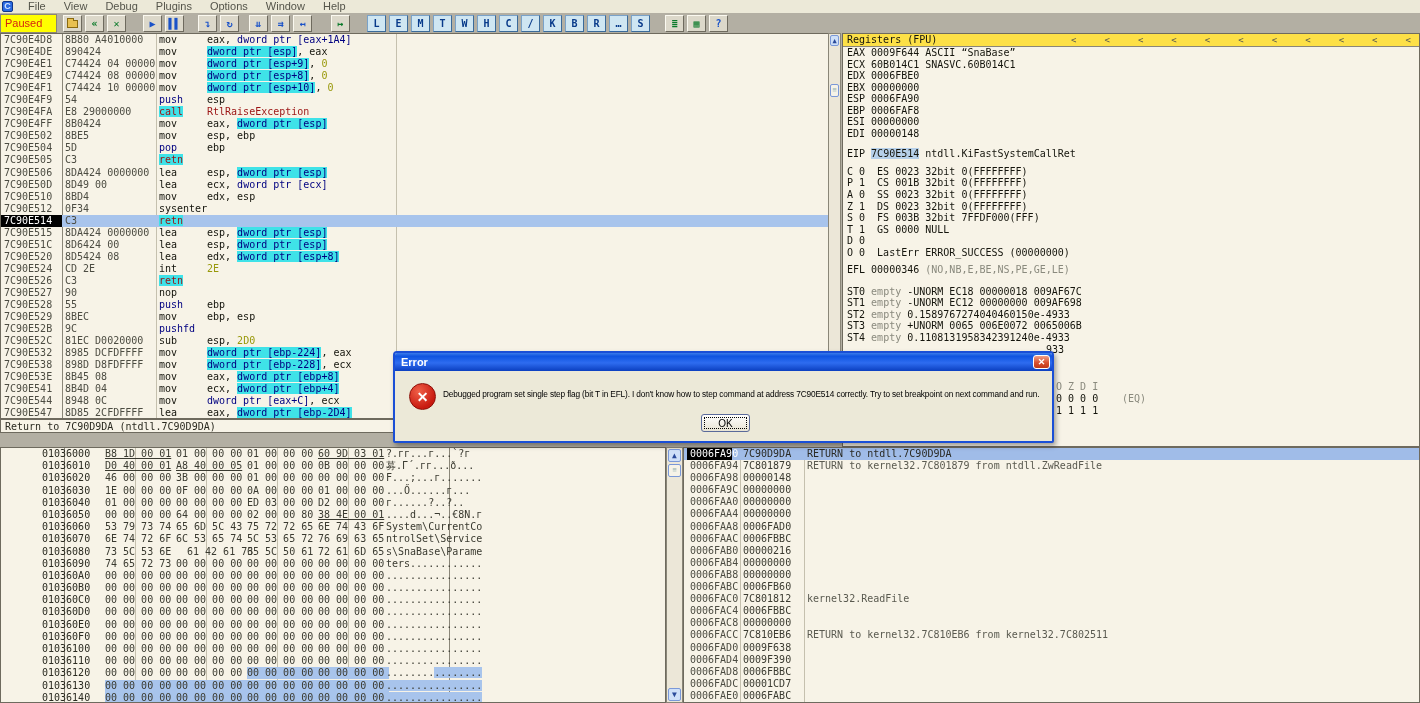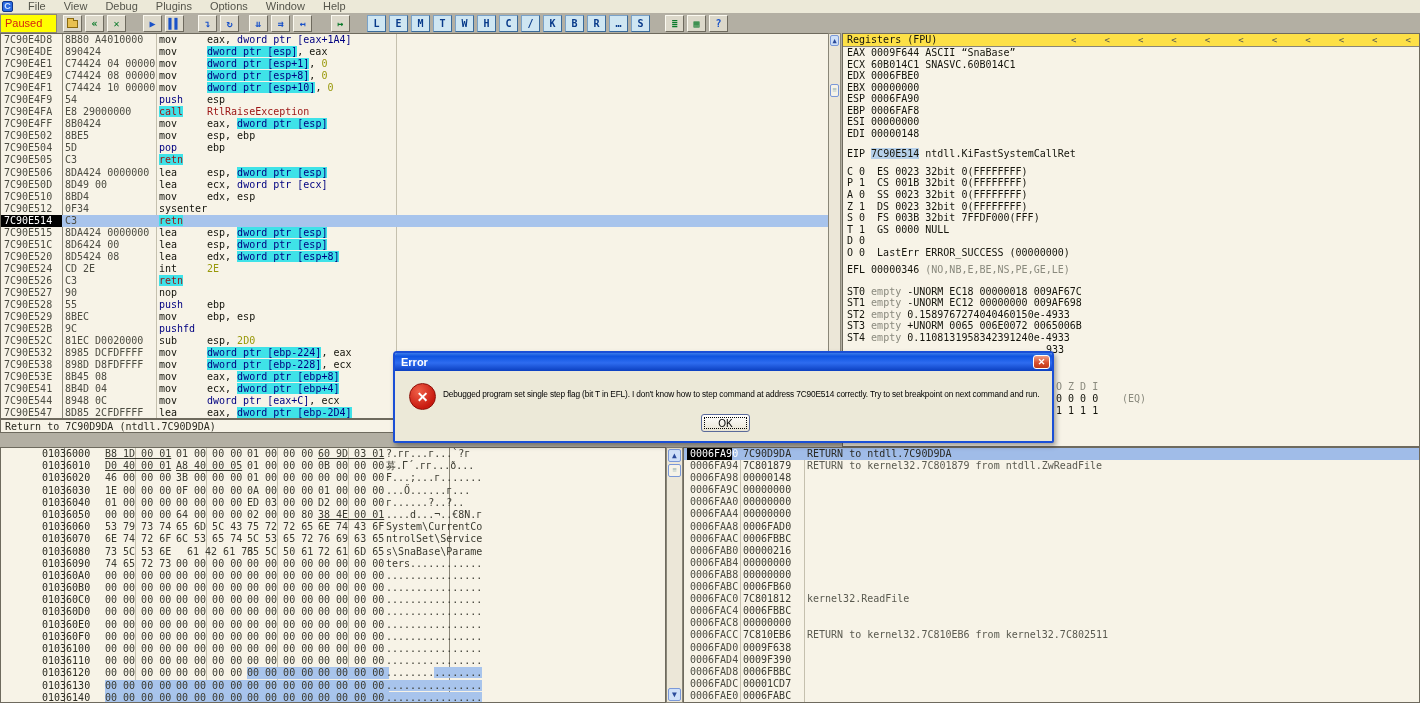--- a/index.html
+++ b/index.html
@@ -235,21 +235,21 @@
         <span>?</span>
       </div>
     </div>
 
   <div class="pane" id="disasm">
     <div class="vline dark" style="left:61px"></div>
     <div class="vline" style="left:155px"></div>
     <div class="vline" style="left:395px"></div>
   <div class="drow"><span class="da">7C90E4D8</span><span class="db">8B80 A4010000</span><span class="dc"><span class="mn"><span>mov</span></span><span>eax, </span><span class="c-mem">dword ptr [eax+1A4]</span></span></div>
       <div class="drow"><span class="da">7C90E4DE</span><span class="db">890424</span><span class="dc"><span class="mn"><span>mov</span></span><span class="c-hl">dword ptr [esp]</span><span>, eax</span></span></div>
-      <div class="drow"><span class="da">7C90E4E1</span><span class="db">C74424 04 00000</span><span class="dc"><span class="mn"><span>mov</span></span><span class="c-hl">dword ptr [esp+1]</span><span>, </span><span class="c-imm">0</span></span></div>
+      <div class="drow"><span class="da">7C90E4E1</span><span class="db">C74424 04 00000</span><span class="dc"><span class="mn"><span>mov</span></span><span class="c-hl">dword ptr [esp+9]</span><span>, </span><span class="c-imm">0</span></span></div>
       <div class="drow"><span class="da">7C90E4E9</span><span class="db">C74424 08 00000</span><span class="dc"><span class="mn"><span>mov</span></span><span class="c-hl">dword ptr [esp+8]</span><span>, </span><span class="c-imm">0</span></span></div>
       <div class="drow"><span class="da">7C90E4F1</span><span class="db">C74424 10 00000</span><span class="dc"><span class="mn"><span>mov</span></span><span class="c-hl">dword ptr [esp+10]</span><span>, </span><span class="c-imm">0</span></span></div>
       <div class="drow"><span class="da">7C90E4F9</span><span class="db">54</span><span class="dc"><span class="mn"><span class="c-nav">push</span></span><span>esp</span></span></div>
       <div class="drow"><span class="da">7C90E4FA</span><span class="db">E8 29000000</span><span class="dc"><span class="mn"><span class="c-callhl">call</span></span><span class="c-call">RtlRaiseException</span></span></div>
       <div class="drow"><span class="da">7C90E4FF</span><span class="db">8B0424</span><span class="dc"><span class="mn"><span>mov</span></span><span>eax, </span><span class="c-hl">dword ptr [esp]</span></span></div>
       <div class="drow"><span class="da">7C90E502</span><span class="db">8BE5</span><span class="dc"><span class="mn"><span>mov</span></span><span>esp, ebp</span></span></div>
       <div class="drow"><span class="da">7C90E504</span><span class="db">5D</span><span class="dc"><span class="mn"><span class="c-nav">pop</span></span><span>ebp</span></span></div>
       <div class="drow"><span class="da">7C90E505</span><span class="db">C3</span><span class="dc"><span class="mn"><span class="c-callhl">retn</span></span></span></div>
       <div class="drow"><span class="da">7C90E506</span><span class="db">8DA424 0000000</span><span class="dc"><span class="mn"><span>lea</span></span><span>esp, </span><span class="c-hl">dword ptr [esp]</span></span></div>
       <div class="drow"><span class="da">7C90E50D</span><span class="db">8D49 00</span><span class="dc"><span class="mn"><span>lea</span></span><span>ecx, </span><span class="c-mem">dword ptr [ecx]</span></span></div>

